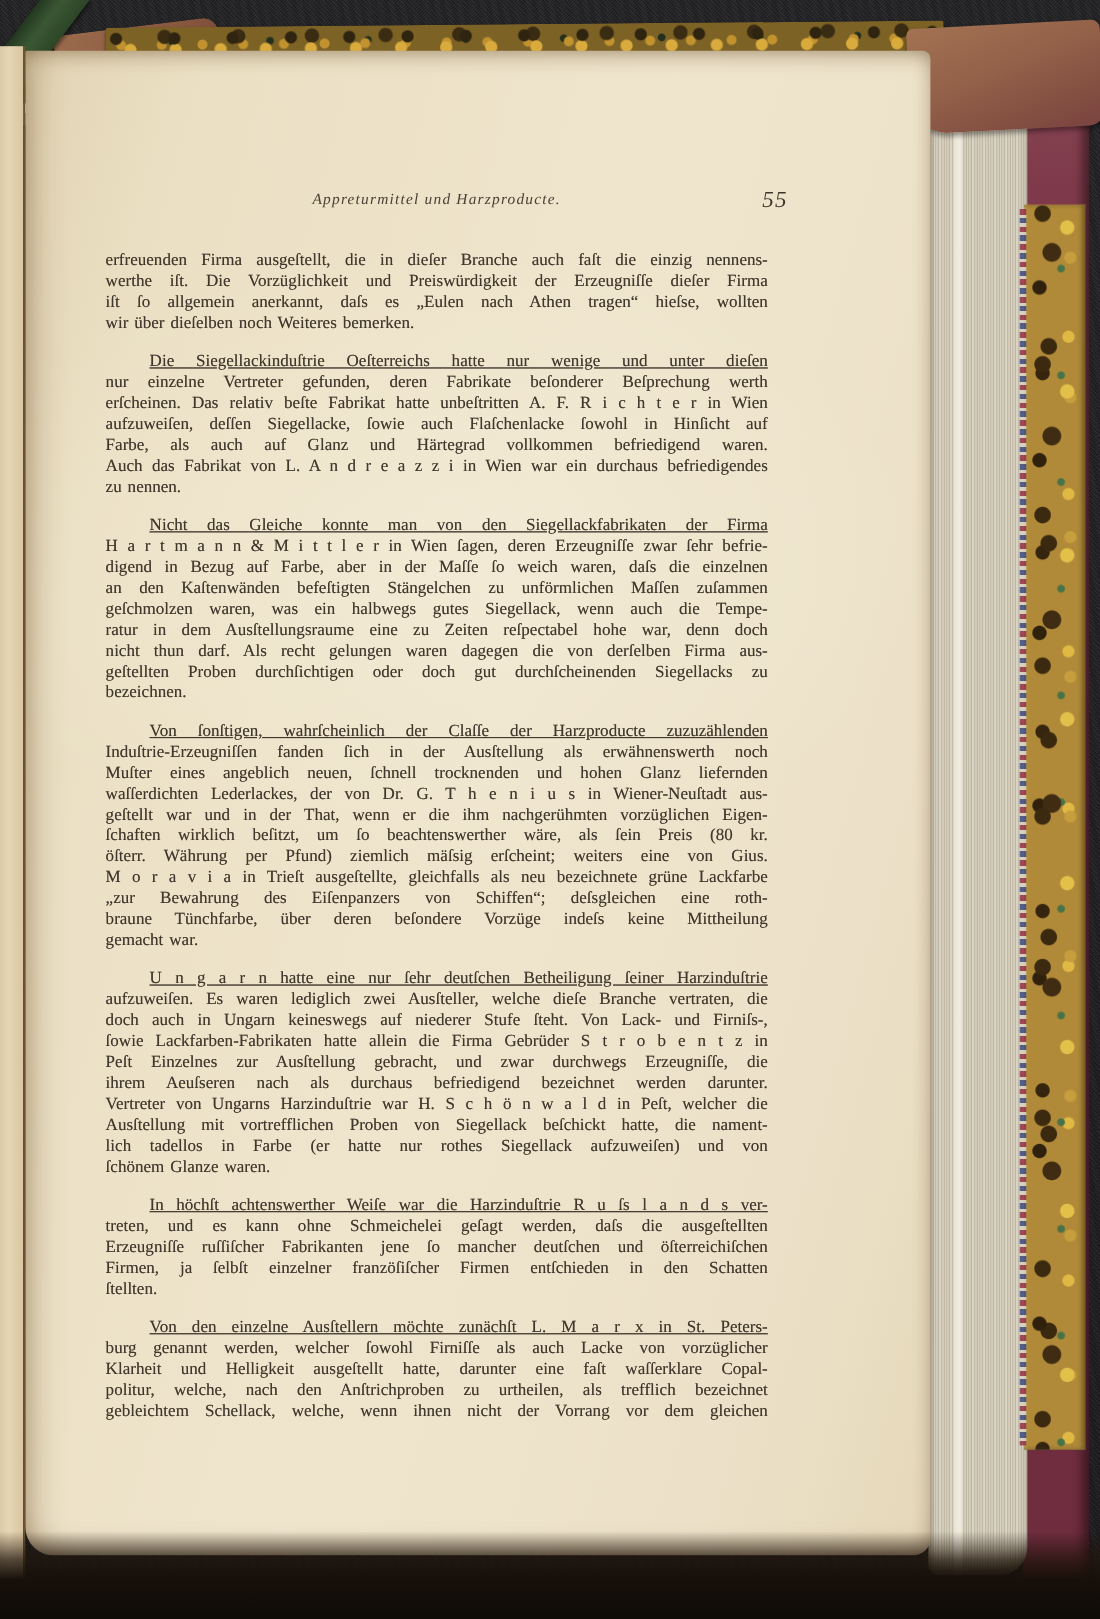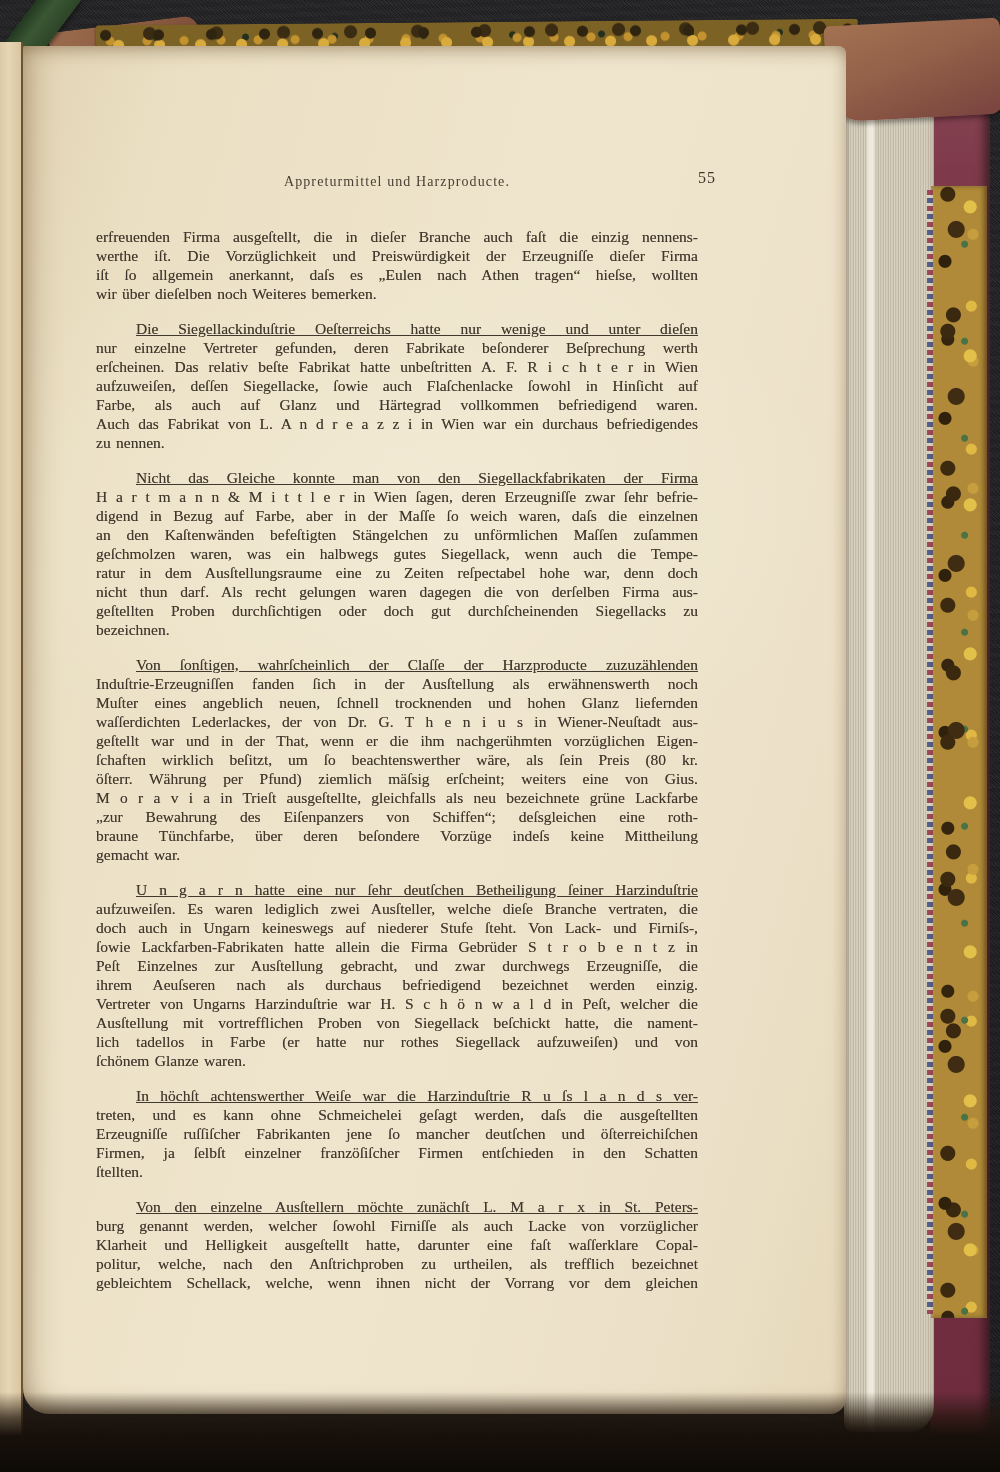--- a/index.html
+++ b/index.html
@@ -105,25 +105,25 @@
   }
   .bottom-shadow{
     position:absolute;left:0;top:1392px;width:1000px;height:80px;z-index:7;
     background:linear-gradient(180deg, rgba(25,16,8,0) 0%, rgba(30,19,9,.72) 32%, #17100a 55%, #0e0b07 100%);
   }
   
   .content{position:absolute;left:57px;top:128px;width:634px;color:#40372d;}
   .header-row{position:relative;height:24px;}
   .running-title{
     position:absolute;left:0;right:0;text-align:center;
-    font-size:14px;letter-spacing:1.1px;color:#4a4034;
+    font-size:14px;letter-spacing:1.1px;color:#4a4034;font-style:italic;
   }
   .page-num{
     position:absolute;right:-2px;top:-5px;
-    font-size:16px;letter-spacing:1px;color:#3e362c;
+    font-size:21px;letter-spacing:1px;color:#3e362c;font-style:italic;
   }
   .textbody{margin-top:29px;font-size:15.5px;line-height:19px;word-spacing:1.5px;
     text-shadow:0 0 .5px rgba(62,48,32,.55);}
   .para{margin:16px;}
   .para.gap{margin-top:13px;}
   .line{height:19px;text-align:justify;text-align-last:justify;white-space:nowrap;overflow:visible;}
   .line.lastline{text-align-last:left;}
   .line.indent{text-indent:40px;text-decoration:underline;}
 </style>
 </head>
@@ -186,21 +186,21 @@
             <div class="line">„zur Bewahrung des Eiſenpanzers von Schiffen“; deſsgleichen eine roth-</div>
             <div class="line">braune Tünchfarbe, über deren beſondere Vorzüge indeſs keine Mittheilung</div>
             <div class="line lastline">gemacht war.</div>
           </div>
           <div class="para gap">
             <div class="line indent">U n g a r n hatte eine nur ſehr deutſchen Betheiligung ſeiner Harzinduſtrie</div>
             <div class="line">aufzuweiſen. Es waren lediglich zwei Ausſteller, welche dieſe Branche vertraten, die</div>
             <div class="line">doch auch in Ungarn keineswegs auf niederer Stufe ſteht. Von Lack- und Firniſs-,</div>
             <div class="line">ſowie Lackfarben-Fabrikaten hatte allein die Firma Gebrüder S t r o b e n t z in</div>
             <div class="line">Peſt Einzelnes zur Ausſtellung gebracht, und zwar durchwegs Erzeugniſſe, die</div>
-            <div class="line">ihrem Aeuſseren nach als durchaus befriedigend bezeichnet werden einzig.</div>
+            <div class="line">ihrem Aeuſseren nach als durchaus befriedigend bezeichnet werden darunter.</div>
             <div class="line">Vertreter von Ungarns Harzinduſtrie war H. S c h ö n w a l d in Peſt, welcher die</div>
             <div class="line">Ausſtellung mit vortrefflichen Proben von Siegellack beſchickt hatte, die nament-</div>
             <div class="line">lich tadellos in Farbe (er hatte nur rothes Siegellack aufzuweiſen) und von</div>
             <div class="line lastline">ſchönem Glanze waren.</div>
           </div>
           <div class="para gap">
             <div class="line indent">In höchſt achtenswerther Weiſe war die Harzinduſtrie R u ſs l a n d s ver-</div>
             <div class="line">treten, und es kann ohne Schmeichelei geſagt werden, daſs die ausgeſtellten</div>
             <div class="line">Erzeugniſſe ruſſiſcher Fabrikanten jene ſo mancher deutſchen und öſterreichiſchen</div>
             <div class="line">Firmen, ja ſelbſt einzelner franzöſiſcher Firmen entſchieden in den Schatten</div>

